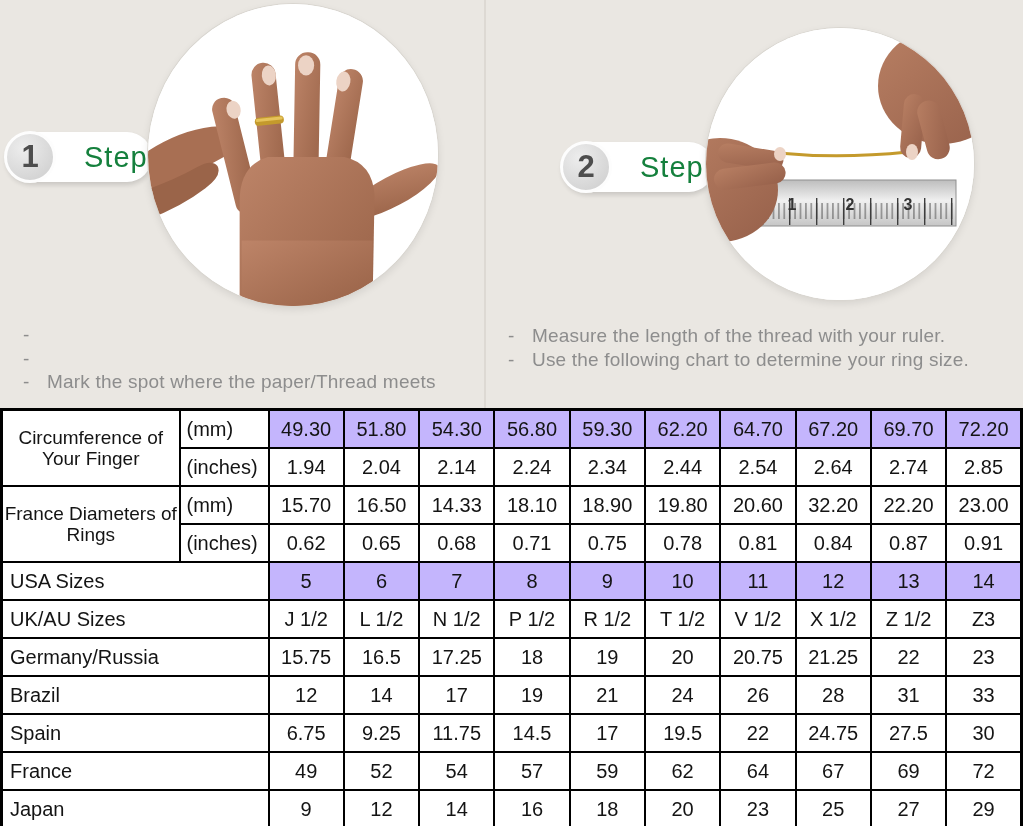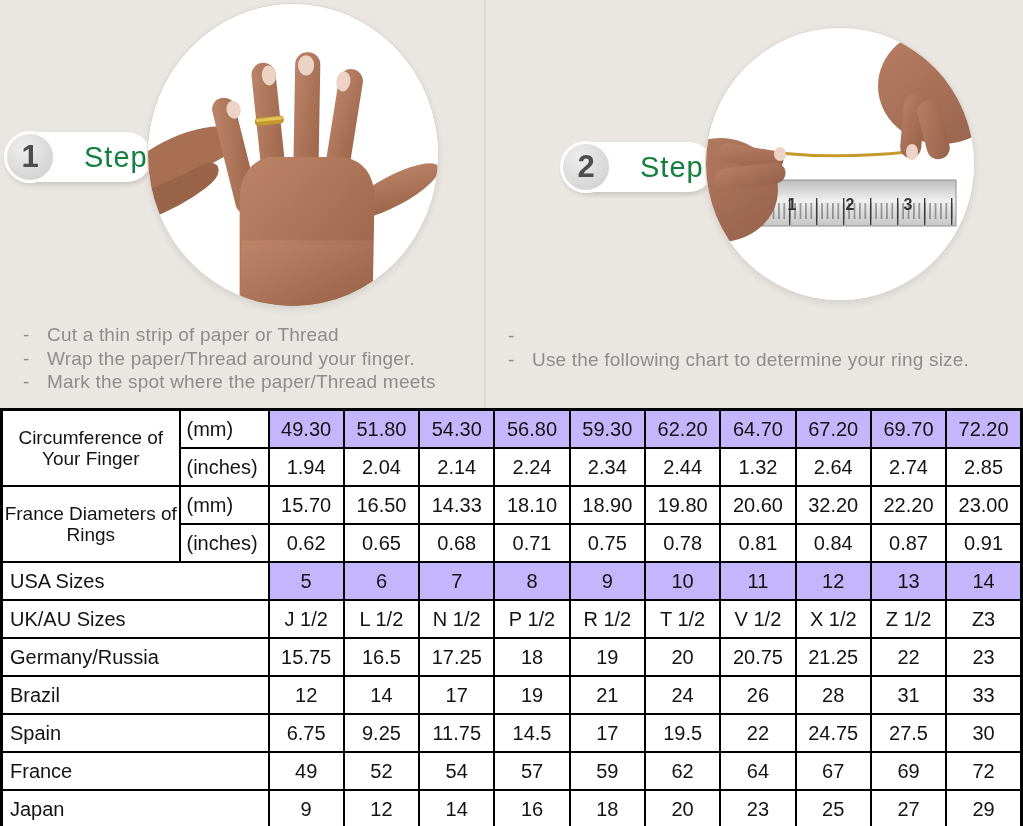--- a/index.html
+++ b/index.html
@@ -93,25 +93,23 @@
         <g>
           <rect x="107" y="112" width="29" height="8" rx="4" fill="#c49a2c" transform="rotate(-6 121 116)"></rect>
           <rect x="108" y="113" width="27" height="3" rx="1.5" fill="#e6c35a" transform="rotate(-6 121 116)"></rect>
         </g>
       </svg>
     </div>
 
     <div class="instructions instructions-1">
       <div class="instr-line">
         <span class="dash">-</span>
-        <span>Cut a thin strip of paper or Thread</span>
-      </div>
-      <div class="instr-line">
-        <span class="dash">-</span>
-        <span>Wrap the paper/Thread around your finger.</span>
+      </div>
+      <div class="instr-line">
+        <span class="dash">-</span>
       </div>
       <div class="instr-line">
         <span class="dash">-</span>
         <span>Mark the spot where the paper/Thread meets</span>
       </div>
     </div>
 
     <div class="badge badge-2">
       <span class="badge-circle">
         <span>2</span>
@@ -165,20 +163,21 @@
           <rect x="216" y="72" width="23" height="60" rx="11.5" transform="rotate(-15 227 102)"></rect>
         </g>
         <ellipse cx="206" cy="124" rx="6" ry="8" fill="#ecd3c5"></ellipse>
         <ellipse cx="74" cy="126" rx="6" ry="7" fill="#ecd3c5"></ellipse>
       </svg>
     </div>
 
     <div class="instructions instructions-2">
       <div class="instr-line">
         <span class="dash">-</span>
+        <span>Measure the length of the thread with your ruler.</span>
       </div>
       <div class="instr-line">
         <span class="dash">-</span>
         <span>Use the following chart to determine your ring size.</span>
       </div>
     </div>
   </div>
 
   <table class="chart">
     <colgroup>
@@ -211,21 +210,21 @@
           <td class="value-cell shaded">72.20</td>
         </tr>
         <tr>
           <td class="unit-cell">(inches)</td>
           <td class="value-cell">1.94</td>
           <td class="value-cell">2.04</td>
           <td class="value-cell">2.14</td>
           <td class="value-cell">2.24</td>
           <td class="value-cell">2.34</td>
           <td class="value-cell">2.44</td>
-          <td class="value-cell">1.32</td>
+          <td class="value-cell">2.54</td>
           <td class="value-cell">2.64</td>
           <td class="value-cell">2.74</td>
           <td class="value-cell">2.85</td>
         </tr>
         <tr>
           <td class="label-cell" rowspan="2">France Diameters of Rings</td>
           <td class="unit-cell">(mm)</td>
           <td class="value-cell">15.70</td>
           <td class="value-cell">16.50</td>
           <td class="value-cell">14.33</td>

